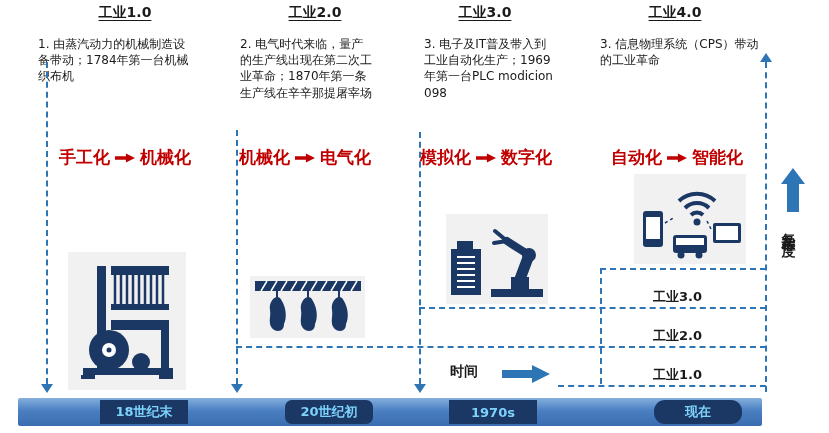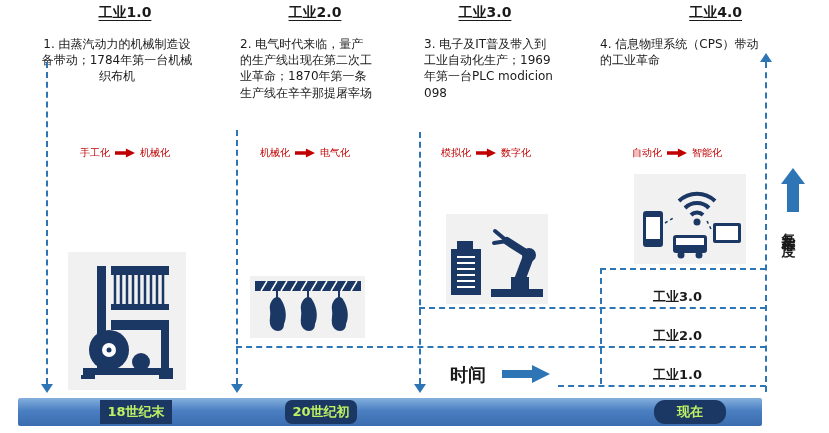--- a/index.html
+++ b/index.html
@@ -4,53 +4,53 @@
 <style>
   html,body { margin:0; padding:0; background:#fff; }
   .canvas {
     position:relative; width:829px; height:433px; background:#fff;
     font-family:"DejaVu Sans","Liberation Sans",sans-serif; overflow:hidden;
   }
   .title { position:absolute; top:4px; text-align:center; font-size:14px; font-weight:bold; color:#1a1a1a; }
   .title .u { text-decoration:underline; text-underline-offset:3px; }
   .desc { position:absolute; top:36px; font-size:12px; line-height:1.35; color:#1a1a1a; }
   .trans { position:absolute; top:146px; display:flex; align-items:center; justify-content:center; gap:5px;
-           font-size:10px; font-weight:normal; color:#c00000; }
+           font-size:17px; font-weight:bold; color:#c00000; }
   .trans svg path { fill:#c00000; }
   .imgbox { position:absolute; background:#f1f1f2; display:flex; align-items:center; justify-content:center; }
   .vdash { position:absolute; width:0; border-left:2px dashed #2e75b6; }
   .hdash { position:absolute; height:0; border-top:2px dashed #2e75b6; }
   .tri-down { position:absolute; width:0; height:0; border-left:6px solid transparent;
               border-right:6px solid transparent; border-top:9px solid #2e75b6; }
   .tri-up { position:absolute; width:0; height:0; border-left:6px solid transparent;
             border-right:6px solid transparent; border-bottom:9px solid #2e75b6; }
   .lvl { position:absolute; font-size:13px; font-weight:bold; color:#1a1a1a; }
-  .timelabel { position:absolute; font-size:18px; font-weight:bold; color:#1a1a1a; }
+  .timelabel { position:absolute; font-size:14px; font-weight:bold; color:#1a1a1a; }
   .complexity { position:absolute; writing-mode:vertical-rl; font-size:14px; font-weight:bold;
                 color:#1a1a1a; letter-spacing:3px; }
   .bar { position:absolute; left:18px; top:398px; width:744px; height:28px;
          background:linear-gradient(180deg,#85b0de 0%, #4a7fc1 45%, #3a6db0 100%); border-radius:2px; }
-  .era { position:absolute; top:400px; height:24px; width:72px; background:#1b3764; color:#bef264;
+  .era { position:absolute; top:400px; height:24px; width:88px; background:#1b3764; color:#7dd3fc;
          font-size:13px; font-weight:bold; display:flex; align-items:center; justify-content:center; }
   .arr { position:absolute; }
 </style>
 </head>
 <body>
 
 <div class="canvas">
 
   <div class="title" style="left:60px;width:130px;"><span class="u">工业1.0</span></div>
   <div class="title" style="left:250px;width:130px;"><span class="u">工业2.0</span></div>
   <div class="title" style="left:420px;width:130px;"><span class="u">工业3.0</span></div>
-  <div class="title" style="left:608px;width:134px;text-align:right;"><span class="u">工业4.0</span></div>
+  <div class="title" style="left:608px;width:134px;"><span class="u">工业4.0</span></div>
 
-  <div class="desc" style="left:38px;width:158px;text-align:center;">1. 由蒸汽动力的机械制造设备带动；1784年第一台机械织布机</div>
+  <div class="desc" style="left:38px;width:158px;">1. 由蒸汽动力的机械制造设备带动；1784年第一台机械织布机</div>
   <div class="desc" style="left:240px;width:134px;">2. 电气时代来临，量产的生产线出现在第二次工业革命；1870年第一条生产线在辛辛那提屠宰场</div>
   <div class="desc" style="left:424px;width:130px;">3. 电子及IT普及带入到工业自动化生产；1969年第一台PLC modicion 098</div>
-  <div class="desc" style="left:600px;width:170px;">4. 信息物理系统（CPS）带动的工业革命</div>
+  <div class="desc" style="left:600px;width:170px;">3. 信息物理系统（CPS）带动的工业革命</div>
 
   <div class="trans" style="left:48px;width:154px;">
     <span>手工化</span>
     <svg width="20" height="12" viewBox="0 0 22 12">
         <path d="M0 4 H12 V1 L22 6 L12 11 V8 H0 Z"></path>
       </svg>
     <span>机械化</span>
   </div>
   <div class="trans" style="left:238px;width:134px;">
     <span>机械化</span>
@@ -167,15 +167,16 @@
   <div class="complexity" style="left:780px;top:222px;">复杂程度</div>
 
   <div class="timelabel" style="left:450px;top:363px;">时间</div>
   <svg class="arr" style="left:502px;top:364px;" width="48" height="20" viewBox="0 0 48 20">
     <path d="M0 6 H30 V1 L48 10 L30 19 V14 H0 Z" fill="#2e75b6"></path>
   </svg>
 
   <div class="bar"></div>
   <div class="era" style="left:100px;">18世纪末</div>
   <div class="era" style="left:285px;border-radius:7px;">20世纪初</div>
+  <div class="era" style="left:449px;">1970s</div>
   <div class="era" style="left:654px;border-radius:11px;">现在</div>
 
 </div>
 
 </body></html>

